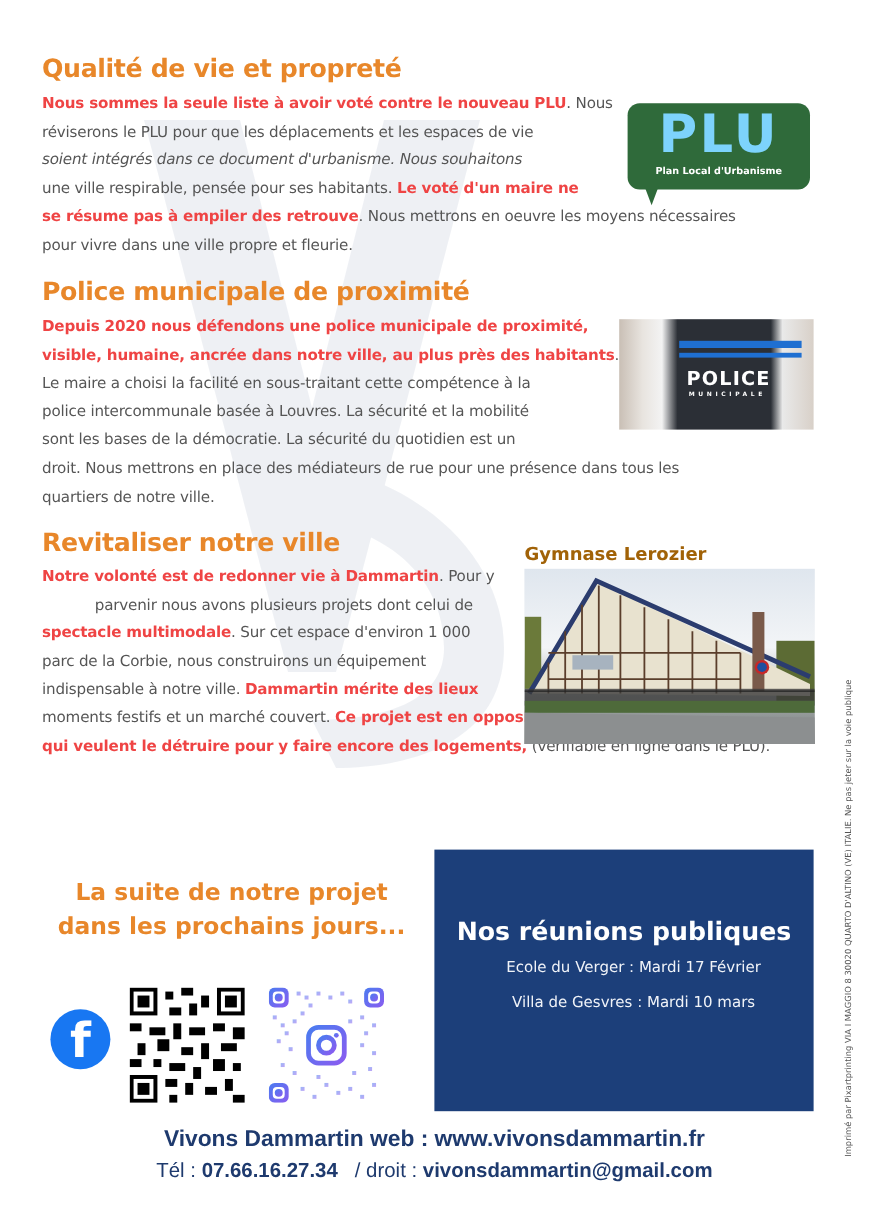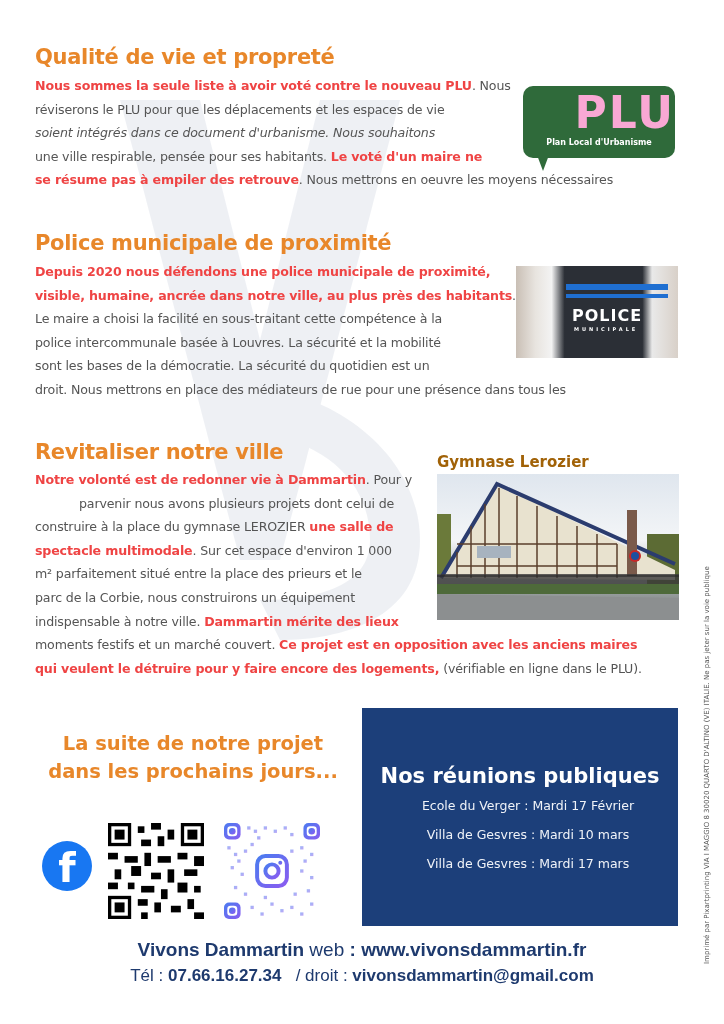--- a/index.html
+++ b/index.html
@@ -24,22 +24,22 @@
 
     .plu {
       position: absolute; left: 523px; top: 86px; width: 152px; height: 72px;
       background: #2f6a3a; border-radius: 10px;
     }
     .plu-tail {
       position: absolute; left: 14px; bottom: -13px; width: 0; height: 0;
       border-left: 6px solid transparent; border-right: 6px solid transparent;
       border-top: 16px solid #2f6a3a;
     }
-    .plu-big { position: absolute; left: 0; right: 0; top: 2px; text-align: right;
-      color: #f9a8d4; font-weight: bold; font-size: 44px; letter-spacing: 2px; line-height: 50px; }
+    .plu-big { position: absolute; left: 0; right: 0; top: 2px; text-align: center;
+      color: #7dd3fc; font-weight: bold; font-size: 44px; letter-spacing: 2px; line-height: 50px; }
     .plu-small { position: absolute; left: 0; right: 0; top: 52px; text-align: center;
       color: #fff; font-weight: bold; font-size: 8px; }
 
     .police-img {
       position: absolute; left: 516px; top: 266px; width: 162px; height: 92px;
       background: linear-gradient(90deg,#c9bfb5 0%,#e8e4df 12%,#f3f3f3 22%,#2b2f36 30%,#2b2f36 78%,#e9e9e9 84%,#d8d0c8 100%);
       overflow: hidden;
     }
     .police-stripe1 { position: absolute; left: 50px; top: 18px; width: 102px; height: 6px; background: #1f6fd1; }
     .police-stripe2 { position: absolute; left: 50px; top: 28px; width: 102px; height: 4px; background: #1f6fd1; }
@@ -68,21 +68,21 @@
 
     .meetings {
       position: absolute; left: 362px; top: 708px; width: 316px; height: 218px;
       background: #1c3f7a; color: #fff; text-align: center;
     }
     .meetings h2 { position: absolute; top: 56px; left: 0; right: 0; font-size: 21px; font-weight: bold; }
     .meetings .row { position: absolute; left: 16px; right: 0; font-size: 12.5px; color: #f0f3f8; }
 
     .footer1 {
       position: absolute; left: 0; width: 724px; top: 939px; text-align: center;
-      font-family: "Liberation Sans", sans-serif; font-size: 19px; color: #1e3a6e;
+      font-family: "Liberation Sans", sans-serif; font-size: 19px; color: #1e3a6e; font-weight: bold;
     }
     .footer2 {
       position: absolute; left: 0; width: 724px; top: 966px; text-align: center;
       font-family: "Liberation Sans", sans-serif; font-size: 17px; color: #1e3a6e;
     }
 
     .side-print {
       position: absolute; left: 703px; top: 964px; transform-origin: 0 0;
       transform: rotate(-90deg); white-space: nowrap;
       font-family: "DejaVu Sans", sans-serif; font-size: 7px; color: #555;
@@ -96,52 +96,52 @@
   <path d="M120 300 C 260 300, 340 380, 340 460 C 340 540, 260 560, 200 560 L 180 520 C 250 520, 290 500, 290 460 C 290 400, 240 350, 140 350 Z" fill="#1e3a6e"></path>
 </svg>
 
 <div class="section-title" style="top:45px">Qualité de vie et propreté</div>
 <div class="para" style="top:74px">
     <div style="white-space: nowrap;"><b style="white-space: pre;">Nous sommes la seule liste à avoir voté contre le nouveau PLU</b><span style="white-space: pre;">. Nous</span></div>
     <div style="white-space: nowrap;"><span style="white-space: pre;">réviserons le PLU pour que les déplacements et les espaces de vie</span></div>
     <div style="white-space: nowrap; font-style: italic;"><span style="white-space: pre;">soient intégrés dans ce document d'urbanisme. Nous souhaitons</span></div>
     <div style="white-space: nowrap;"><span style="white-space: pre;">une ville respirable, pensée pour ses habitants. </span><b style="white-space: pre;">Le voté d'un maire ne</b></div>
     <div style="white-space: nowrap;"><b style="white-space: pre;">se résume pas à empiler des retrouve</b><span style="white-space: pre;">. Nous mettrons en oeuvre les moyens nécessaires</span></div>
+    <div style="white-space: nowrap;"><span style="white-space: pre;">pour vivre dans une ville propre et fleurie.</span></div>
   </div>
 
 <div class="plu">
   <div class="plu-tail"></div>
   <div class="plu-big">PLU</div>
   <div class="plu-small">Plan Local d'Urbanisme</div>
 </div>
 
 <div class="section-title" style="top:231px">Police municipale de proximité</div>
 <div class="para" style="top:260px">
     <div style="white-space: nowrap;"><b style="white-space: pre;">Depuis 2020 nous défendons une police municipale de proximité,</b></div>
     <div style="white-space: nowrap;"><b style="white-space: pre;">visible, humaine, ancrée dans notre ville, au plus près des habitants</b><span style="white-space: pre;">.</span></div>
     <div style="white-space: nowrap;"><span style="white-space: pre;">Le maire a choisi la facilité en sous-traitant cette compétence à la</span></div>
     <div style="white-space: nowrap;"><span style="white-space: pre;">police intercommunale basée à Louvres. La sécurité et la mobilité</span></div>
     <div style="white-space: nowrap;"><span style="white-space: pre;">sont les bases de la démocratie. La sécurité du quotidien est un</span></div>
     <div style="white-space: nowrap;"><span style="white-space: pre;">droit. Nous mettrons en place des médiateurs de rue pour une présence dans tous les</span></div>
+    <div style="white-space: nowrap;"><span style="white-space: pre;">quartiers de notre ville.</span></div>
   </div>
 
 <div class="police-img">
   <div class="police-stripe1"></div>
   <div class="police-stripe2"></div>
   <div class="police-text">POLICE</div>
   <div class="police-sub">MUNICIPALE</div>
 </div>
 
 <div class="section-title" style="top:440px">Revitaliser notre ville</div>
 <div class="para" style="top:468px">
     <div style="white-space: nowrap;"><b style="white-space: pre;">Notre volonté est de redonner vie à Dammartin</b><span style="white-space: pre;">. Pour y</span></div>
     <div style="white-space: nowrap;"><span style="white-space: pre; margin-left: 44px;">parvenir nous avons plusieurs projets dont celui de</span></div>
-    <div style="white-space: nowrap;"><span style="white-space: pre;">construire à la place du gymnase LEROZIER </span><b style="white-space: pre;">une salle de</b></div>
     <div style="white-space: nowrap;"><b style="white-space: pre;">spectacle multimodale</b><span style="white-space: pre;">. Sur cet espace d'environ 1 000</span></div>
-    <div style="white-space: nowrap;"><span style="white-space: pre;">m² parfaitement situé entre la place des prieurs et le</span></div>
     <div style="white-space: nowrap;"><span style="white-space: pre;">parc de la Corbie, nous construirons un équipement</span></div>
     <div style="white-space: nowrap;"><span style="white-space: pre;">indispensable à notre ville. </span><b style="white-space: pre;">Dammartin mérite des lieux</b></div>
     <div style="white-space: nowrap;"><span style="white-space: pre;">moments festifs et un marché couvert. </span><b style="white-space: pre;">Ce projet est en opposition avec les anciens maires</b></div>
     <div style="white-space: nowrap;"><b style="white-space: pre;">qui veulent le détruire pour y faire encore des logements,</b><span style="white-space: pre;"> (vérifiable en ligne dans le PLU).</span></div>
   </div>
 
 <div class="gym-caption">Gymnase Lerozier</div>
 <div class="gym-img">
   <svg width="242" height="146" viewBox="0 0 242 146">
     <rect x="0" y="40" width="14" height="60" fill="#6b7a3a"></rect>
@@ -288,21 +288,20 @@
     <rect x="10" y="10" width="9" height="9" rx="2.5" fill="none" stroke="url(#ig)" stroke-width="1.2"></rect>
     <circle cx="14.5" cy="14.5" r="2" fill="none" stroke="url(#ig)" stroke-width="1.2"></circle>
     <circle cx="17" cy="12" r="0.6" fill="url(#ig)"></circle>
   </g>
 </svg>
 
 <div class="meetings">
   <h2>Nos réunions publiques</h2>
   <div class="row" style="top:90px">Ecole du Verger : Mardi 17 Février</div>
   <div class="row" style="top:119px">Villa de Gesvres : Mardi 10 mars</div>
-  <div class="row" style="top:148px">Villa de Gesvres : Mardi 17 mars</div>
 </div>
 
 <div class="footer1">
   <b>Vivons Dammartin</b><span> web </span><b>: </b><b>www.vivonsdammartin.fr</b>
 </div>
 <div class="footer2">
   <span>Tél : </span><b>07.66.16.27.34</b><span style="white-space:pre">   / droit : </span><b>vivonsdammartin@gmail.com</b>
 </div>
 
 <div class="side-print">Imprimé par Pixartprinting VIA I MAGGIO 8 30020 QUARTO D'ALTINO (VE) ITALIE. Ne pas jeter sur la voie publique</div>

